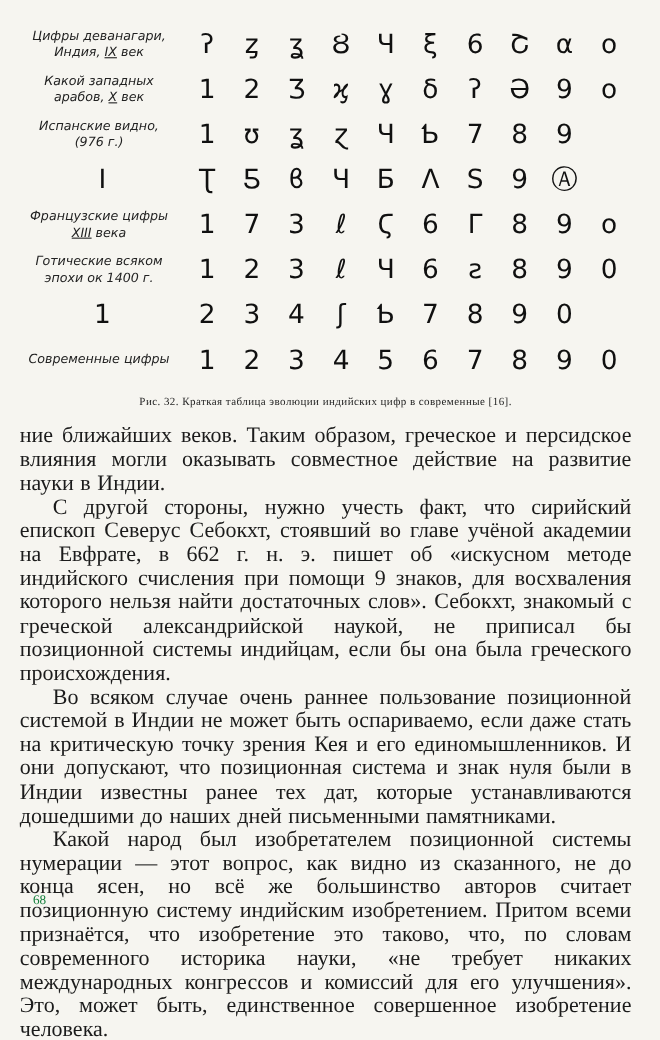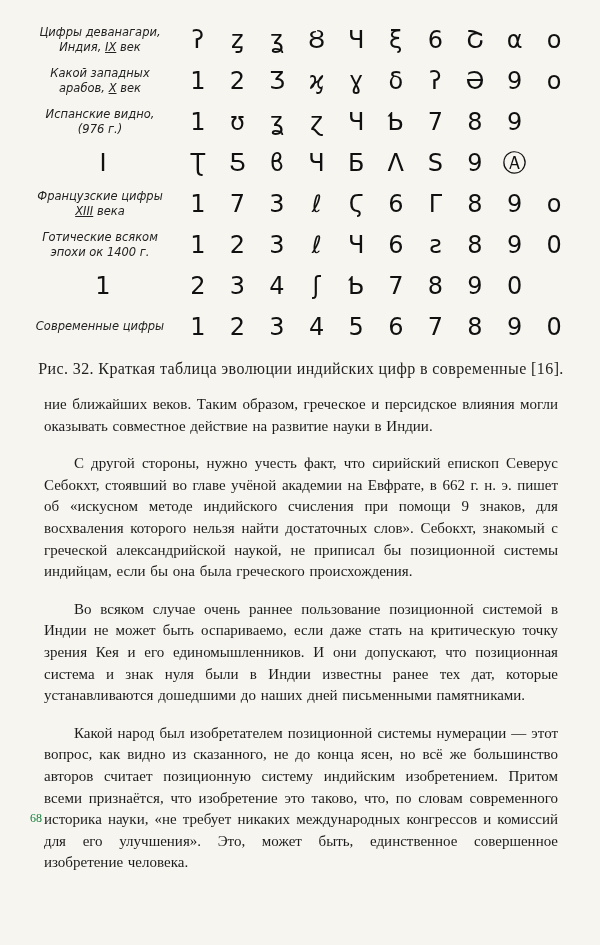--- a/index.html
+++ b/index.html
@@ -7,21 +7,21 @@
     width:600px; height:945px;
     background:#f6f5f0;
     font-family:"Liberation Serif", serif;
     color:#1b1b1b;
     overflow:hidden;
   }
   .page {
     position:relative;
     width:600px; height:842px;
     box-sizing:border-box;
-    padding:16px 26px 0 28px;
+    padding:16px 26px 0 18px;
   }
 
   
   .figure { margin-top:4px; }
   .frow {
     display:grid;
     grid-template-columns:150px repeat(10, 1fr);
     align-items:center;
     min-height:39px;
     margin-bottom:2px;
@@ -39,30 +39,30 @@
   .gcell {
     text-align:center;
     font-family:"DejaVu Sans", sans-serif;
     font-size:24px;
     line-height:1;
     color:#101010;
   }
   .caption {
     margin:14px 2px 15px 2px;
     text-align:center;
-    font-size:16px;
+    font-size:10px;
     letter-spacing:0.4px;
     color:#1e1e1e;
   }
 
   
   .body-text p {
-    margin:16px;
+    margin:0;
     text-align:justify;
-    font-size:15px;
+    font-size:20px;
     line-height:21.6px;
     word-spacing:1px;
   }
   .body-text p.indent { text-indent:30px; }
 
   .page-number {
     position:absolute;
     left:30px; bottom:16px;
     font-size:12px;
     color:#15803d;

